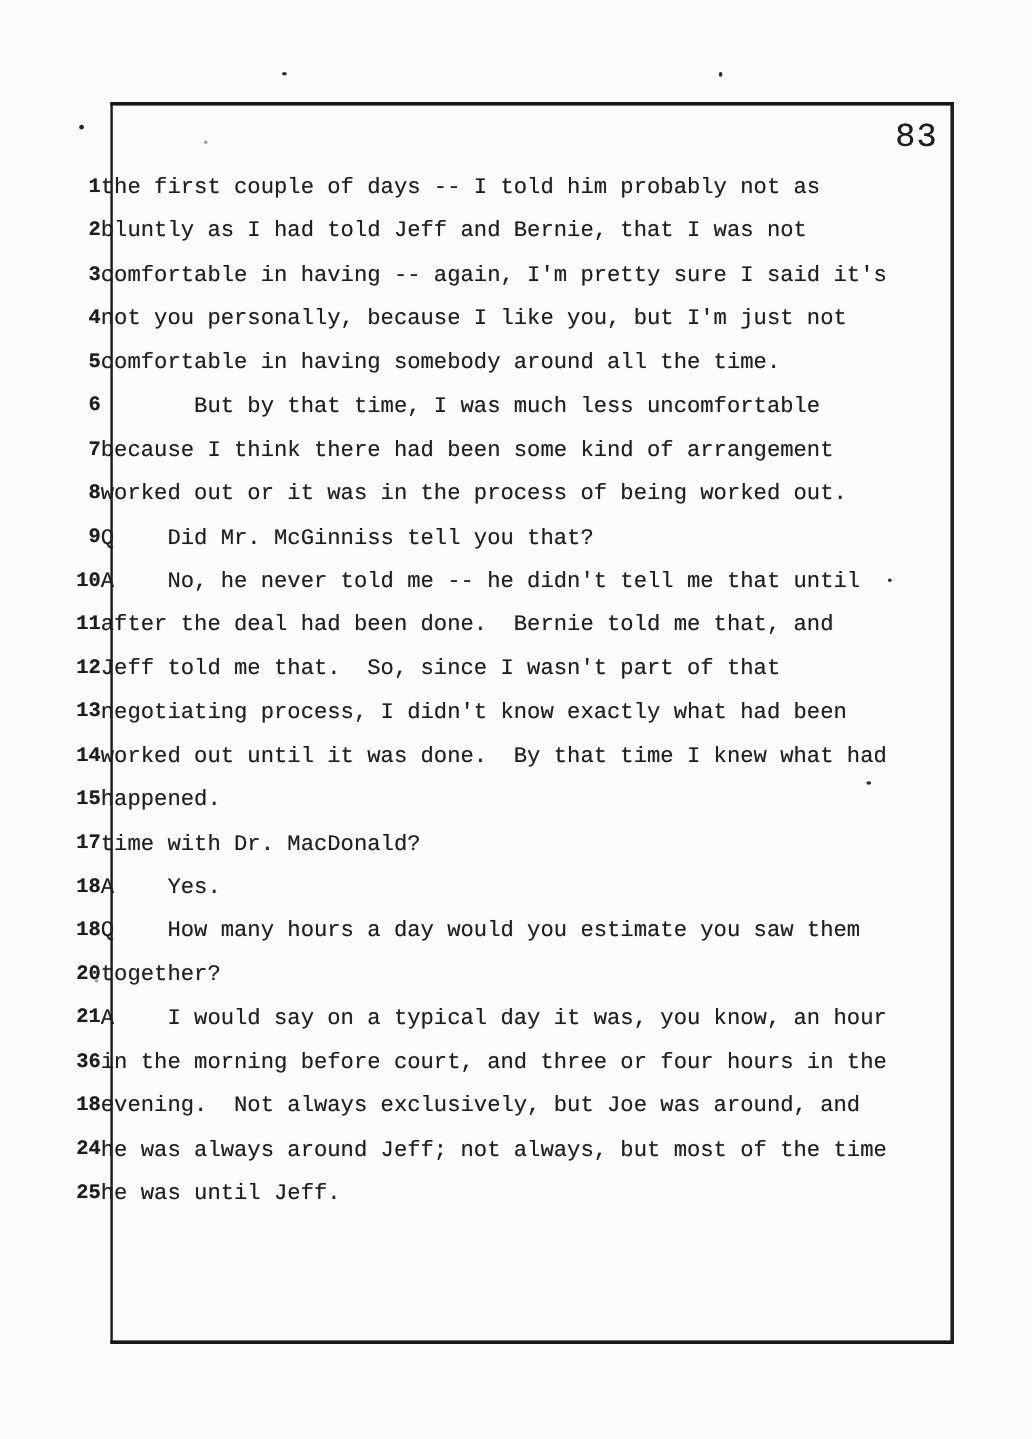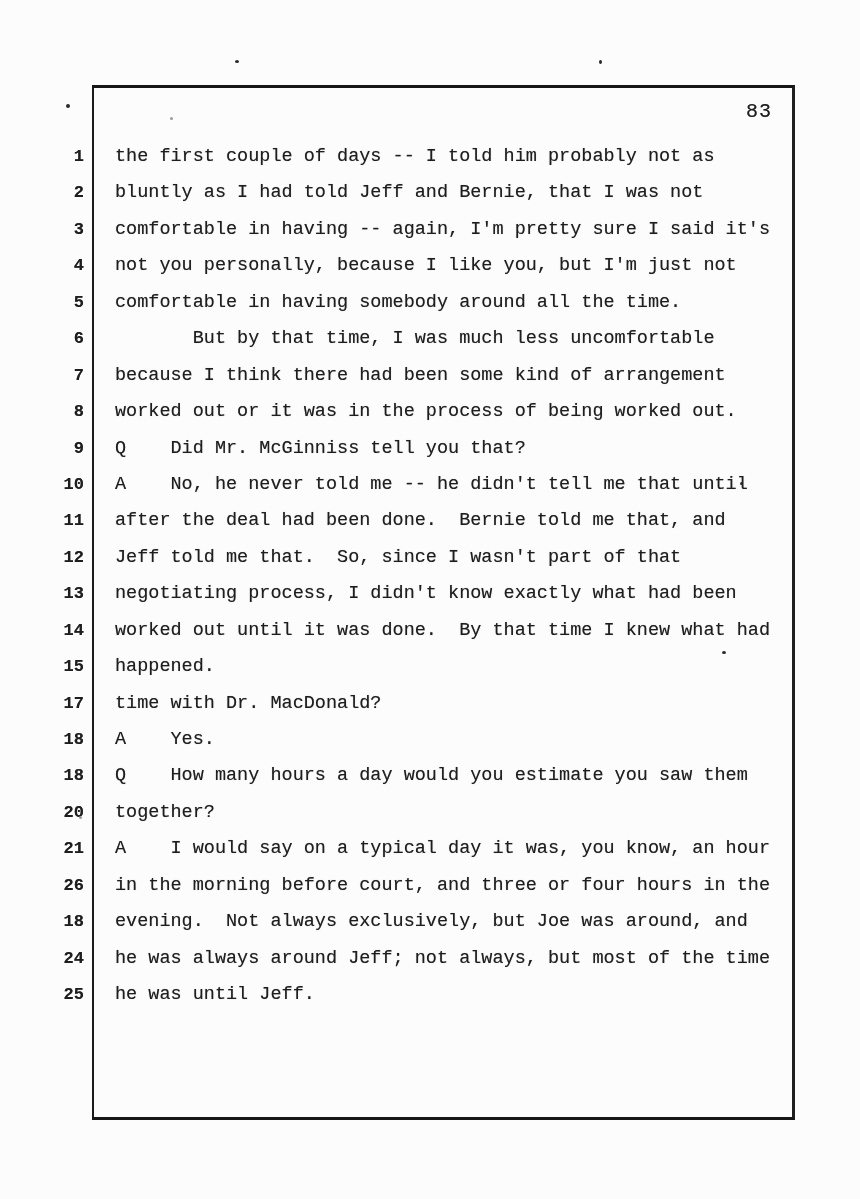--- a/index.html
+++ b/index.html
@@ -18,21 +18,21 @@
     width: 703px; height: 1035px;
     box-sizing: border-box;
     border-top: 3px solid #171717;
     border-left: 2px solid #1a1a1a;
     border-right: 3px solid #1f1f1f;
     border-bottom: 3px solid #171717;
   }
   .page-number {
     position: absolute;
     left: 746px; top: 100px;
-    font-size: 20px;
+    font-size: 28px;
     letter-spacing: 1px;
     text-shadow: 0 0 0.6px rgba(25,25,25,0.55);
   }
   
   .rows {
     position: absolute;
     left: 0; top: 139px;
     width: 860px;
   }
   .row {
@@ -42,21 +42,20 @@
   }
   .ln {
     flex: 0 0 84px;
     width: 84px;
     text-align: right;
     font-size: 17px;
     font-weight: bold;
     text-shadow: 0 0 0.6px rgba(25,25,25,0.6);
   }
   .lt {
-    margin-left: 31px;
     font-size: 18.5px;
     white-space: pre;
     text-shadow: 0 0 0.7px rgba(30,30,30,0.5);
   }
   
   .speck {
     position: absolute;
     background: #2a2a2a;
     border-radius: 50%;
   }
@@ -168,21 +167,21 @@
         <span class="ln">20</span>
         <span class="lt">together?</span>
       </div>
 
       <div class="row">
         <span class="ln">21</span>
         <span class="lt">A    I would say on a typical day it was, you know, an hour</span>
       </div>
 
       <div class="row">
-        <span class="ln">26</span>
+        <span class="ln">36</span>
         <span class="lt">in the morning before court, and three or four hours in the</span>
       </div>
 
       <div class="row">
         <span class="ln">18</span>
         <span class="lt">evening.  Not always exclusively, but Joe was around, and</span>
       </div>
 
       <div class="row">
         <span class="ln">24</span>

